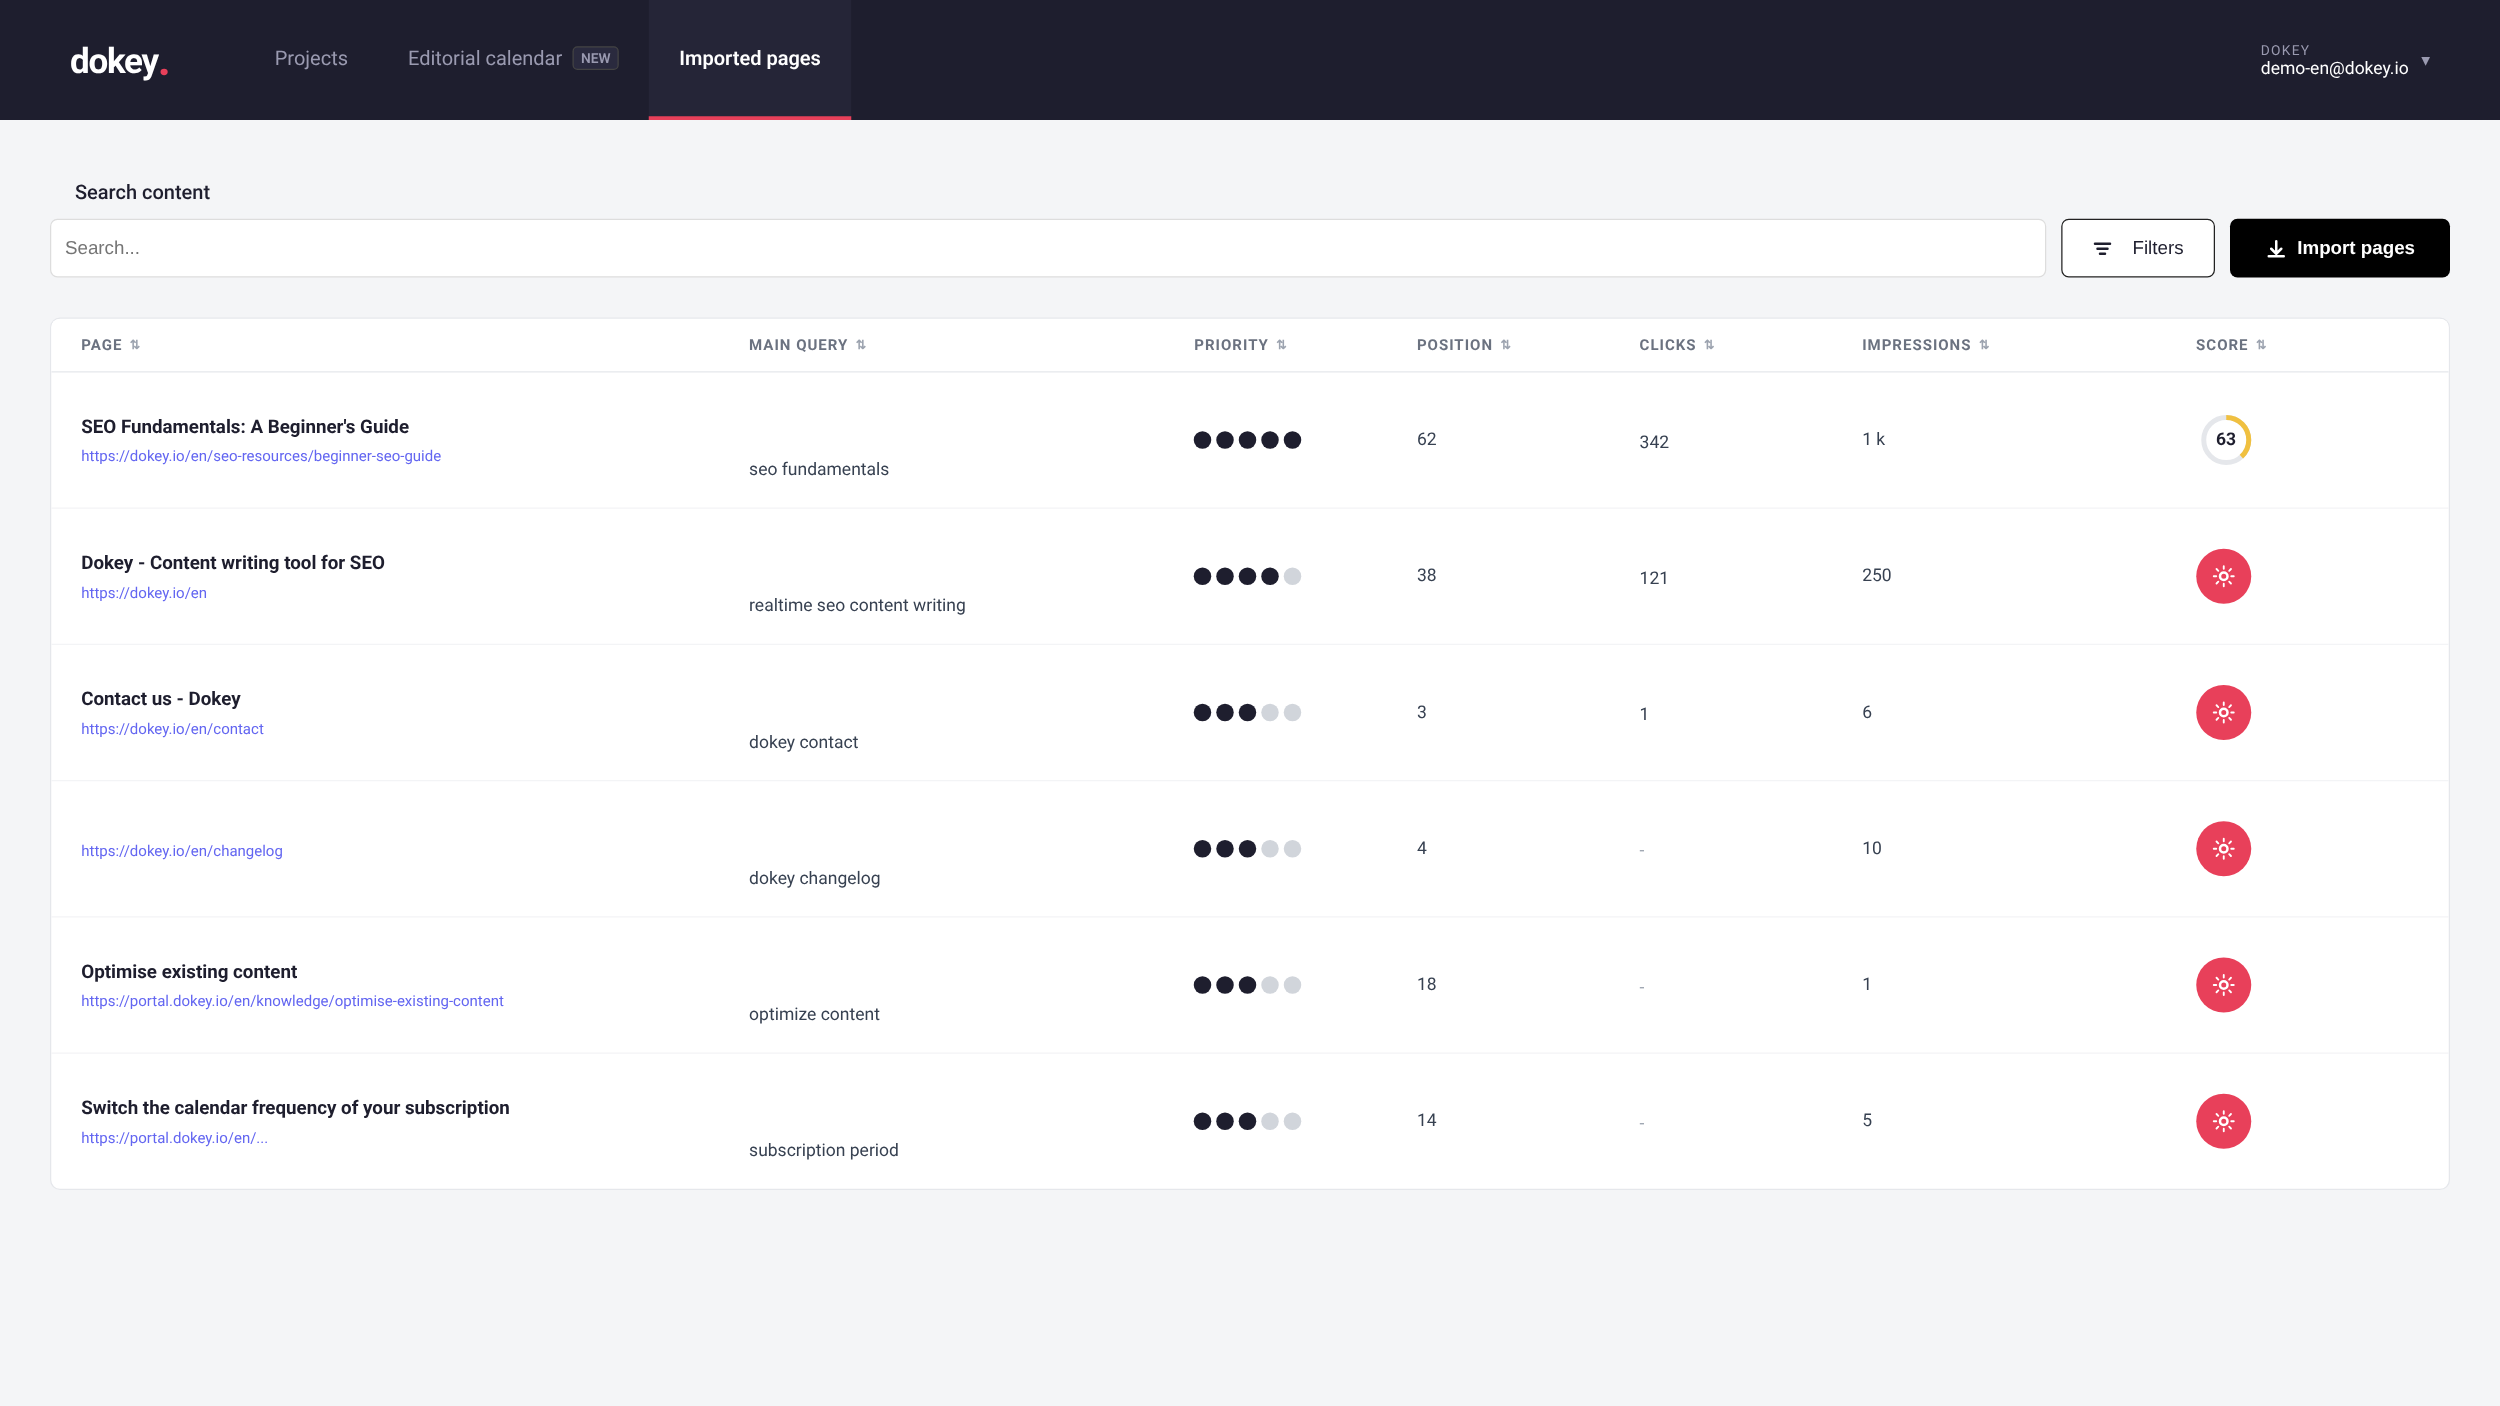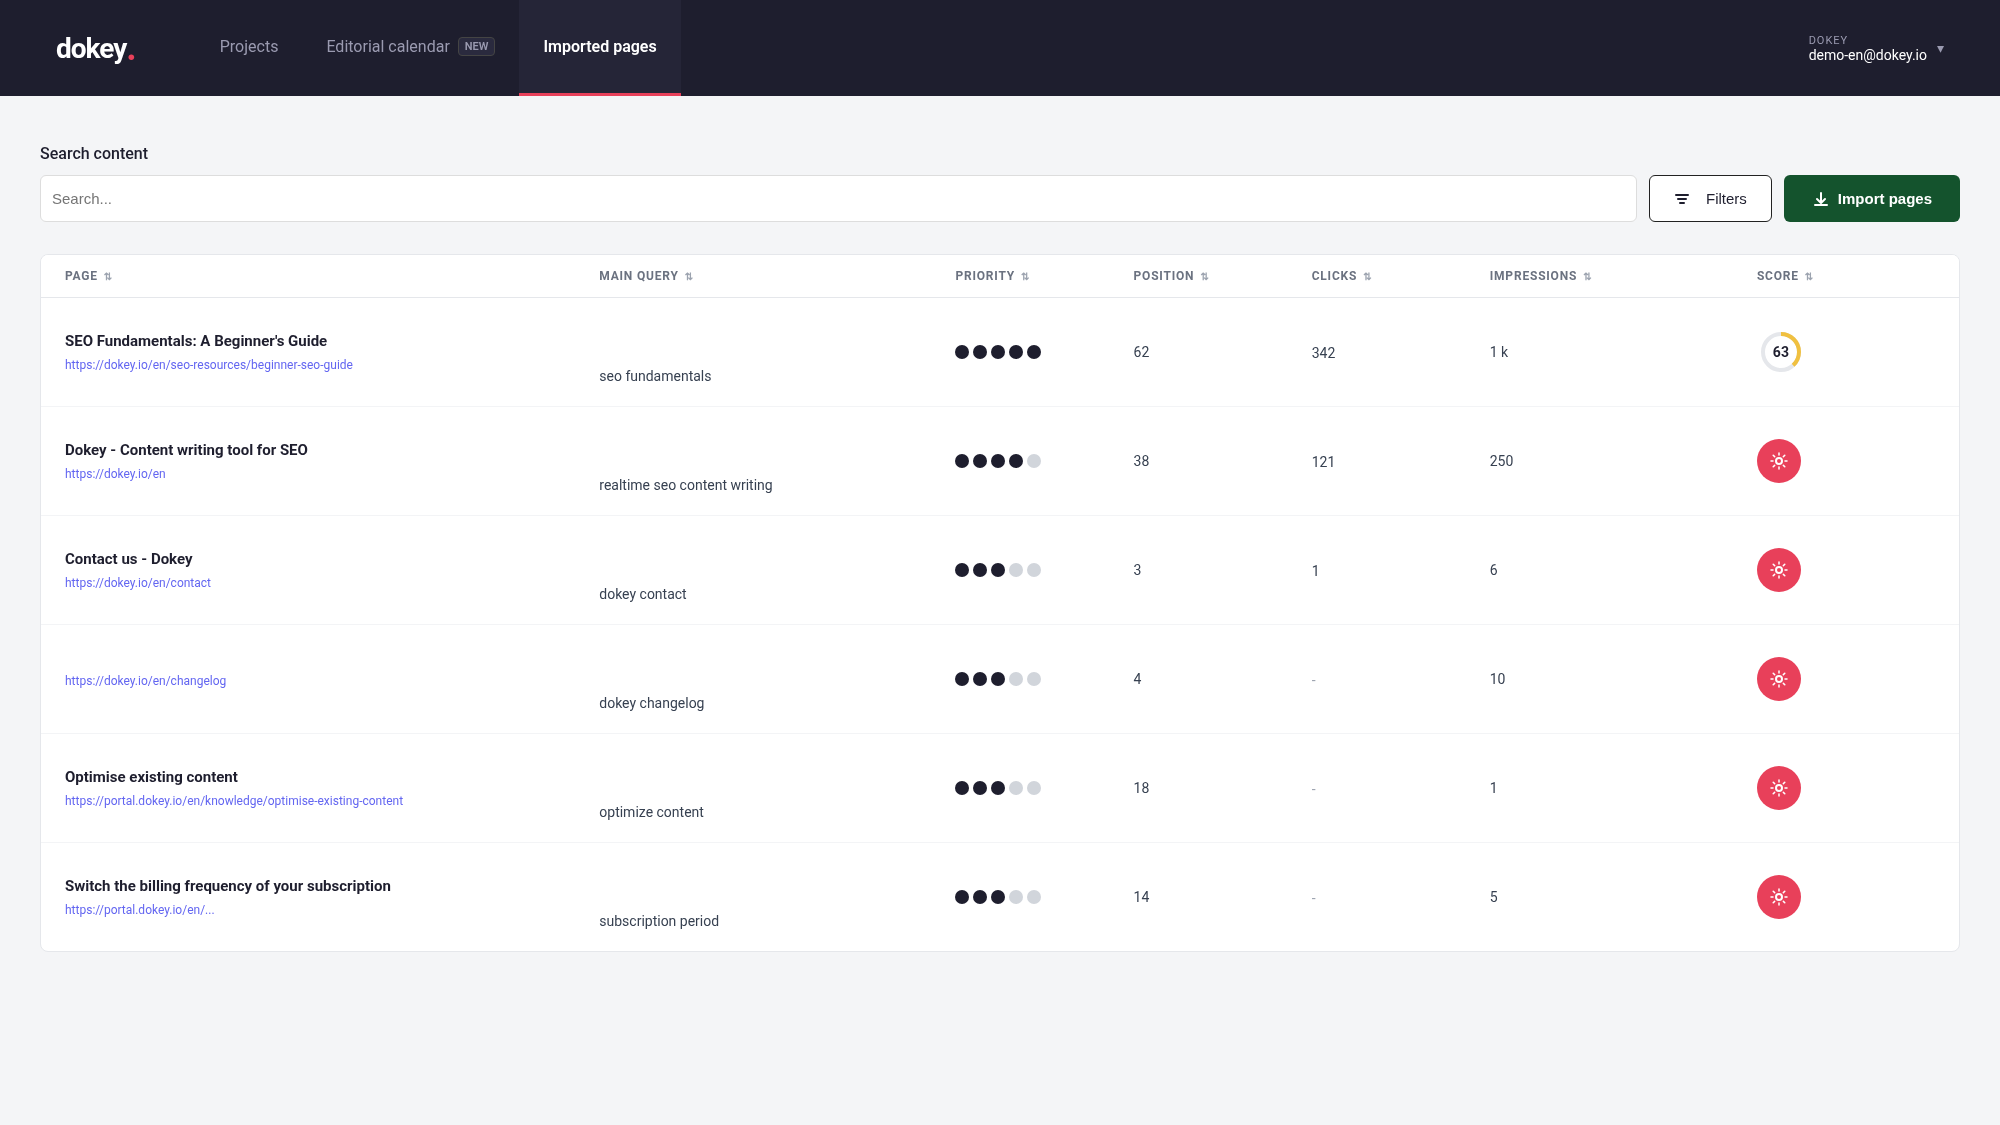--- a/index.html
+++ b/index.html
@@ -88,20 +88,21 @@
 
     
     .main {
       padding: 48px 40px 40px;
     }
     .search-label {
       font-size: 16px;
       font-weight: 500;
       color: #1e1e2e;
       margin-bottom: 12px;
+      margin-left: 20px;
     }
     .search-row {
       display: flex;
       gap: 12px;
       margin-bottom: 32px;
     }
     .search-input {
       flex: 1;
       padding: 14px 11px;
       border: 1.5px solid #ddd;
@@ -124,21 +125,21 @@
       cursor: pointer;
       color: #1e1e2e;
     }
     .import-btn {
       display: flex;
       align-items: center;
       gap: 8px;
       padding: 14px 28px;
       border: none;
       border-radius: 6px;
-      background: #14532d;
+      background: #000000;
       font-size: 15px;
       font-weight: 600;
       cursor: pointer;
       color: #fff;
       text-align: right;
     }
 
     
     .table-container {
       background: #fff;
@@ -448,21 +449,21 @@
             <button class="gear-btn">
         <svg width="20" height="20" viewBox="0 0 20 20" fill="none">
           <circle cx="10" cy="10" r="3" stroke="#fff" stroke-width="2"></circle>
           <path d="M10 2v2M10 16v2M2 10h2M16 10h2M4.22 4.22l1.42 1.42M14.36 14.36l1.42 1.42M4.22 15.78l1.42-1.42M14.36 5.64l1.42-1.42" stroke="#fff" stroke-width="1.5" stroke-linecap="round"></path>
         </svg>
       </button>
           </div>
     </div>
         <div class="table-row">
       <div>
-        <div class="page-title">Switch the billing frequency of your subscription</div>
+        <div class="page-title">Switch the calendar frequency of your subscription</div>
         <a class="page-url" href="#">https://portal.dokey.io/en/...</a>
       </div>
       <div class="main-query">subscription period</div>
       <div>
             <div class="priority-dots">
               <div class="dot dot-filled"></div>
               <div class="dot dot-filled"></div>
               <div class="dot dot-filled"></div>
               <div class="dot dot-empty"></div>
               <div class="dot dot-empty"></div>

